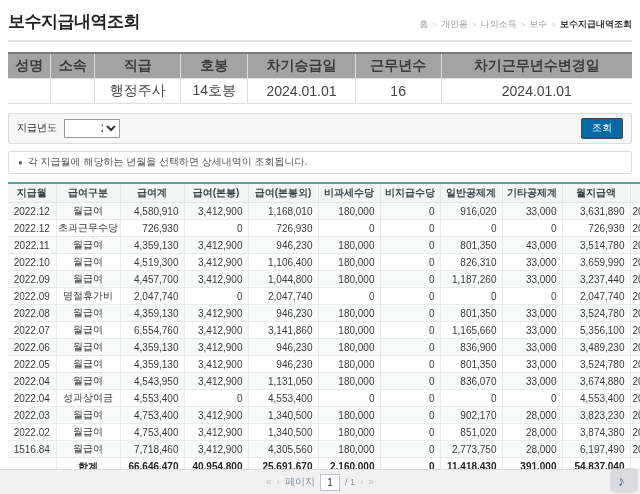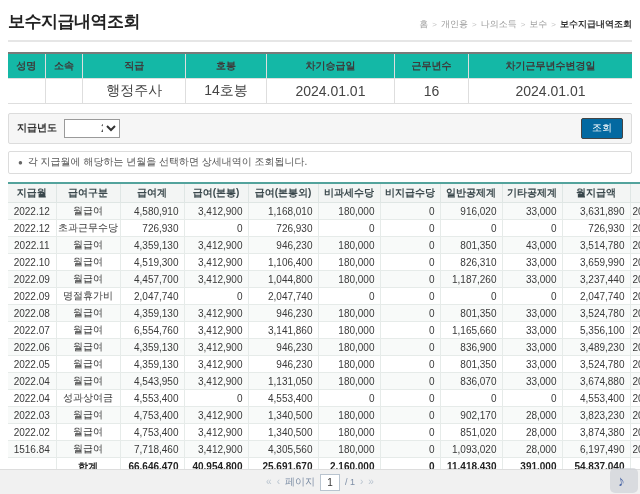--- a/index.html
+++ b/index.html
@@ -15,32 +15,32 @@
     padding:4px 0 7px 0; border-bottom:2px solid #e6e6e6; }
   .page-title { font-size:17px; font-weight:bold; color:#222; letter-spacing:-0.5px; }
   .breadcrumb { font-size:9px; color:#999; padding-bottom:2px; }
   .bc-sep { color:#c5c5c5; margin:0 4px; font-size:8px; }
   .bc-item.last { color:#333; font-weight:bold; }
 
   
   table { border-collapse:collapse; }
   .profile-table { width:100%; margin-top:10px; border-top:2px solid #7a7a7a;
     border-bottom:1px solid #d9d9d9; }
-  .profile-table th { background:#14b8a6; color:#3c3c3c; font-weight:bold;
-    border:1px solid #dedede; border-top:none; height:25px; font-size:10px; }
+  .profile-table th { background:#a3a3a3; color:#3c3c3c; font-weight:bold;
+    border:1px solid #dedede; border-top:none; height:25px; font-size:14px; }
   .profile-table td { background:#fff; color:#444; text-align:center;
     border:1px solid #dedede; height:25px; font-size:14px; }
   .profile-table th:first-child, .profile-table td:first-child { border-left:none; }
   .profile-table th:last-child, .profile-table td:last-child { border-right:none; }
 
   
   .filter-bar { margin-top:9px; background:#f6f6f6; border:1px solid #dcdcdc;
     border-radius:2px; height:31px; display:flex; align-items:center;
     padding:0 8px; }
-  .filter-label { font-weight:bold; color:#333; margin-right:7px; }
+  .filter-label { font-weight:normal; color:#333; margin-right:7px; }
   .year-select { font-size:10px; height:19px; width:56px; border:1px solid #9a9a9a;
     background:#fff; color:#333; font-family:inherit;padding-left:32px; }
   .search-btn { margin-left:auto; background:#0369a1; color:#fff; border:1px solid #444;
     border-radius:2px; font-size:10px; height:21px; width:42px; cursor:pointer;
     font-family:inherit; }
 
   
   .notice-box { margin-top:7px; border:1px solid #dcdcdc; border-radius:2px;
     height:23px; display:flex; align-items:center; padding:0 9px; color:#555; }
   .notice-bullet { color:#666; margin-right:5px; font-size:8px; }
@@ -344,21 +344,21 @@
             <td class="l">20</td>
           </tr>
           <tr>
             <td class="c">1516.84</td>
             <td class="c">월급여</td>
             <td class="r">7,718,460</td>
             <td class="r">3,412,900</td>
             <td class="r">4,305,560</td>
             <td class="r">180,000</td>
             <td class="r">0</td>
-            <td class="r">1,093,020</td>
+            <td class="r">2,773,750</td>
             <td class="r">28,000</td>
             <td class="r">6,197,490</td>
             <td class="l">20</td>
           </tr>
         </tbody>
       <tfoot>
           <tr>
             <td class="c"></td>
             <td class="c">합계</td>
             <td class="r">66,646,470</td>

